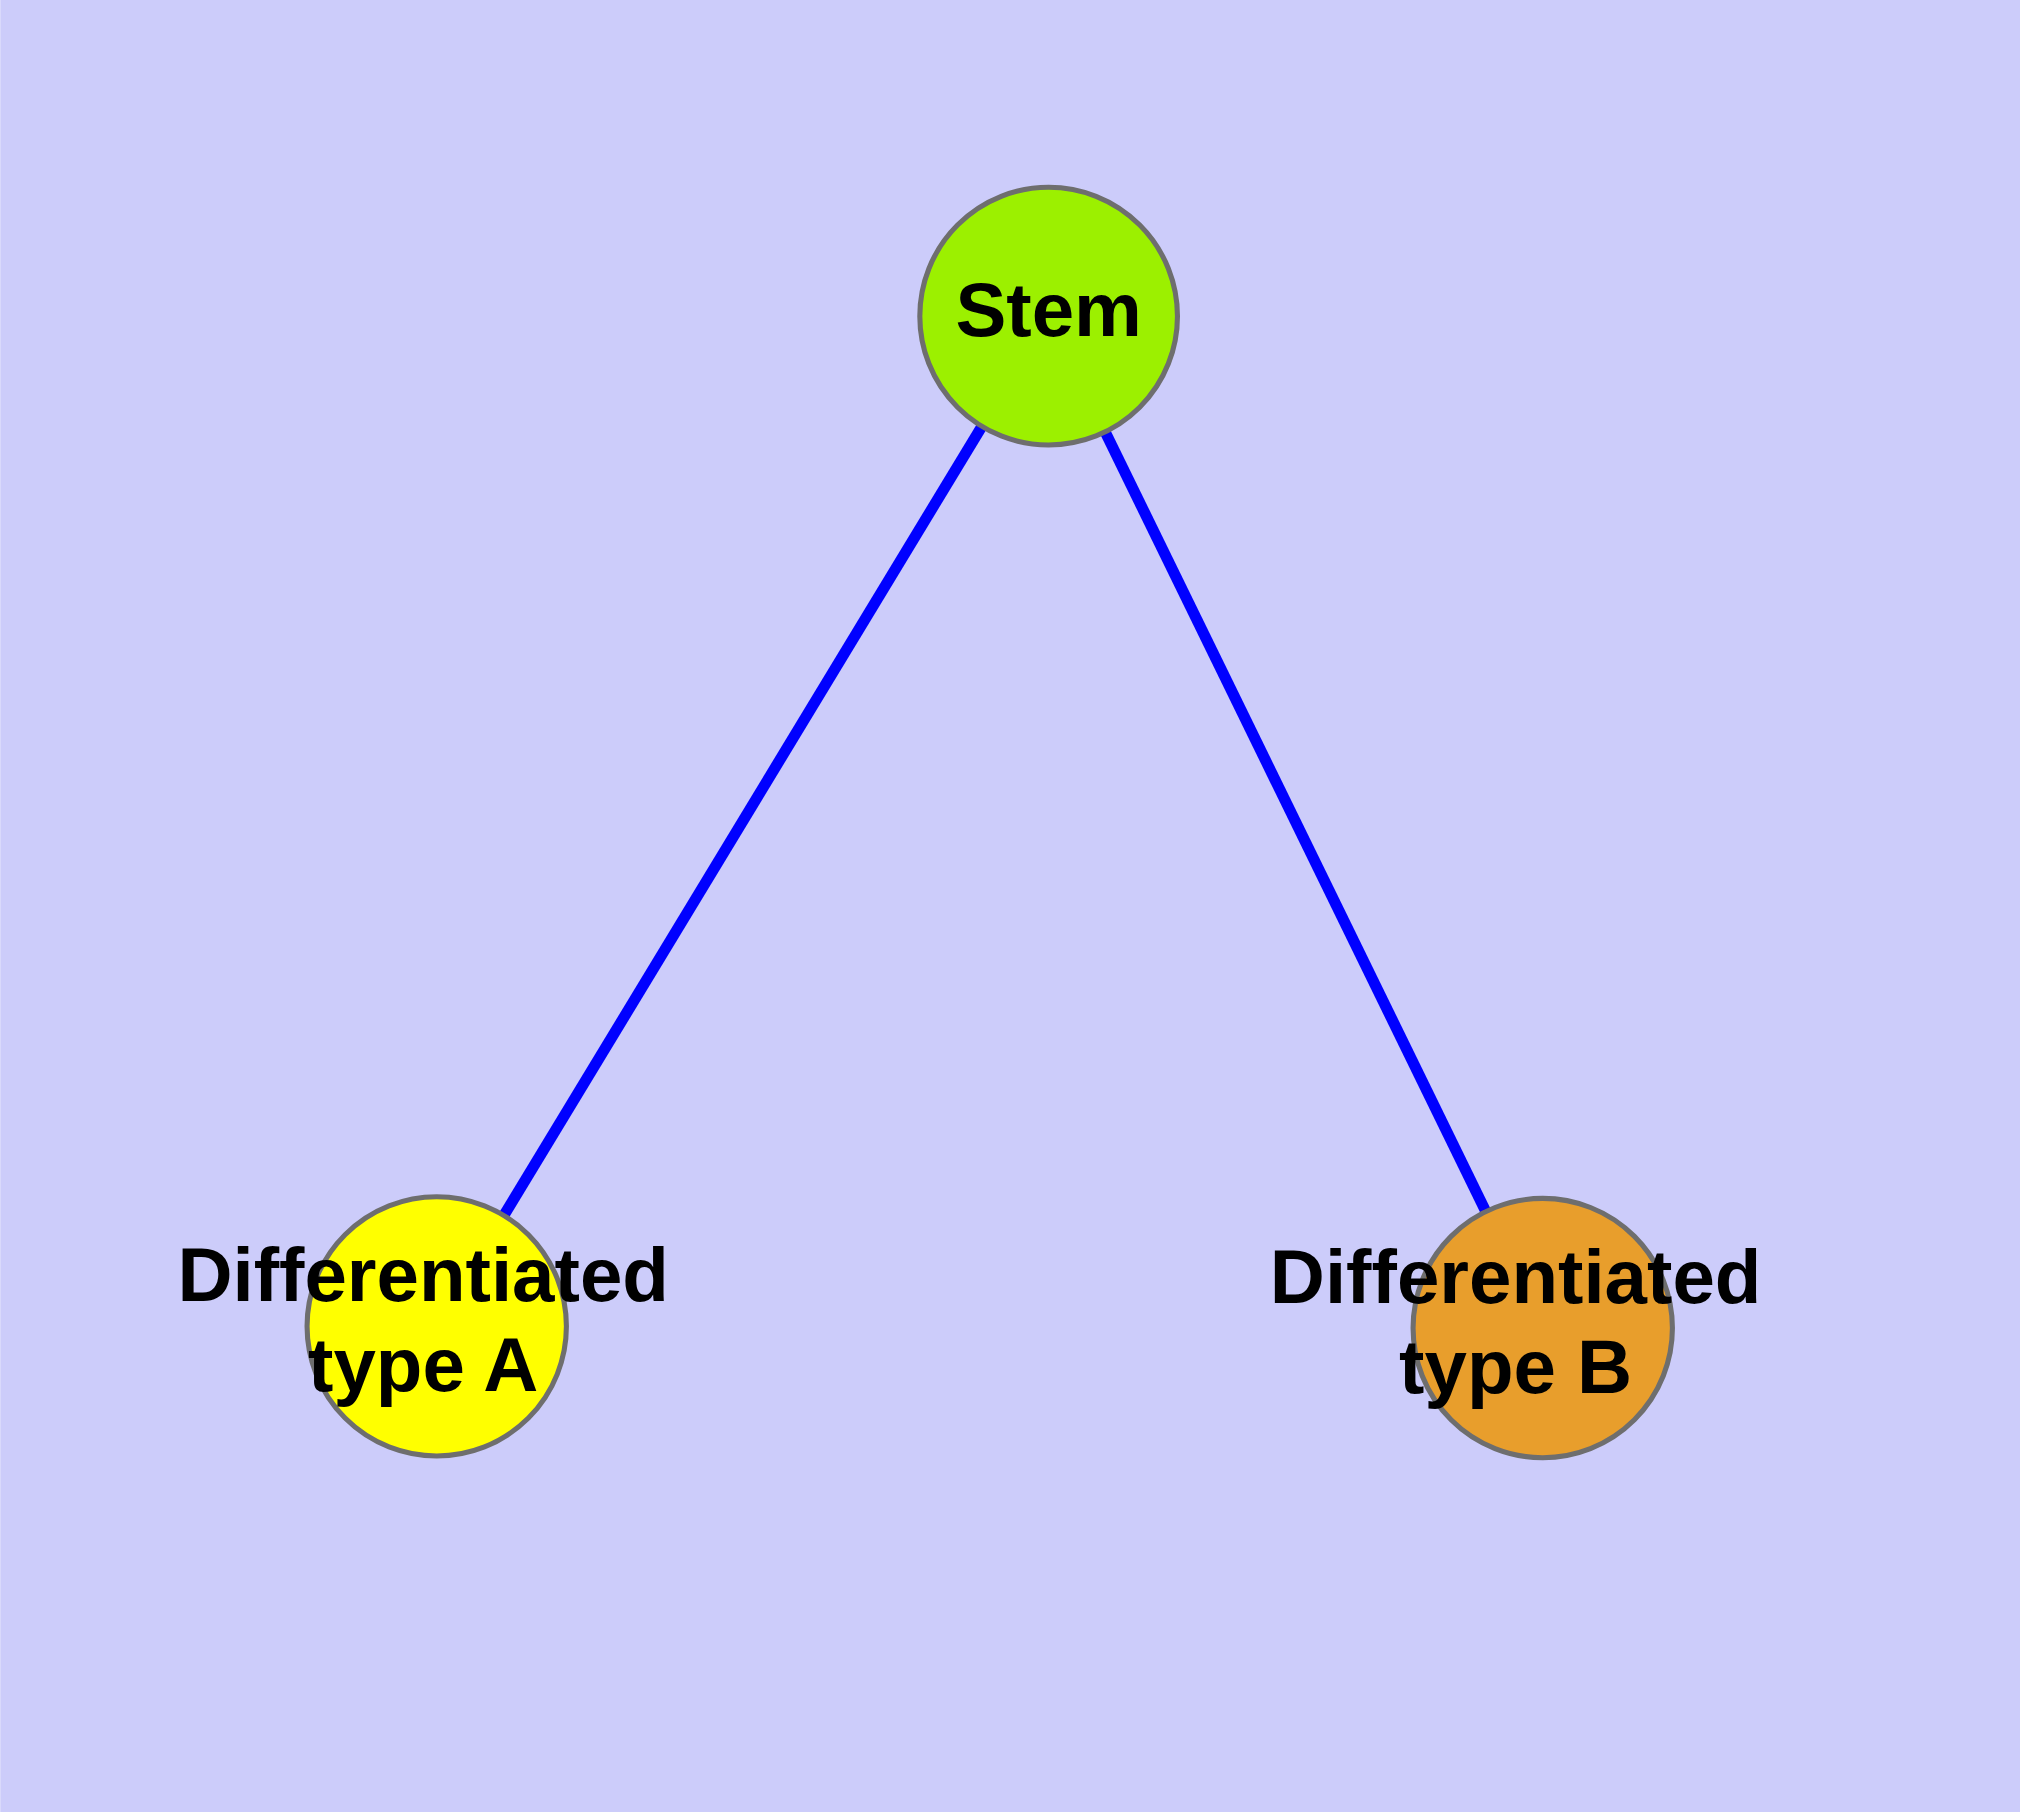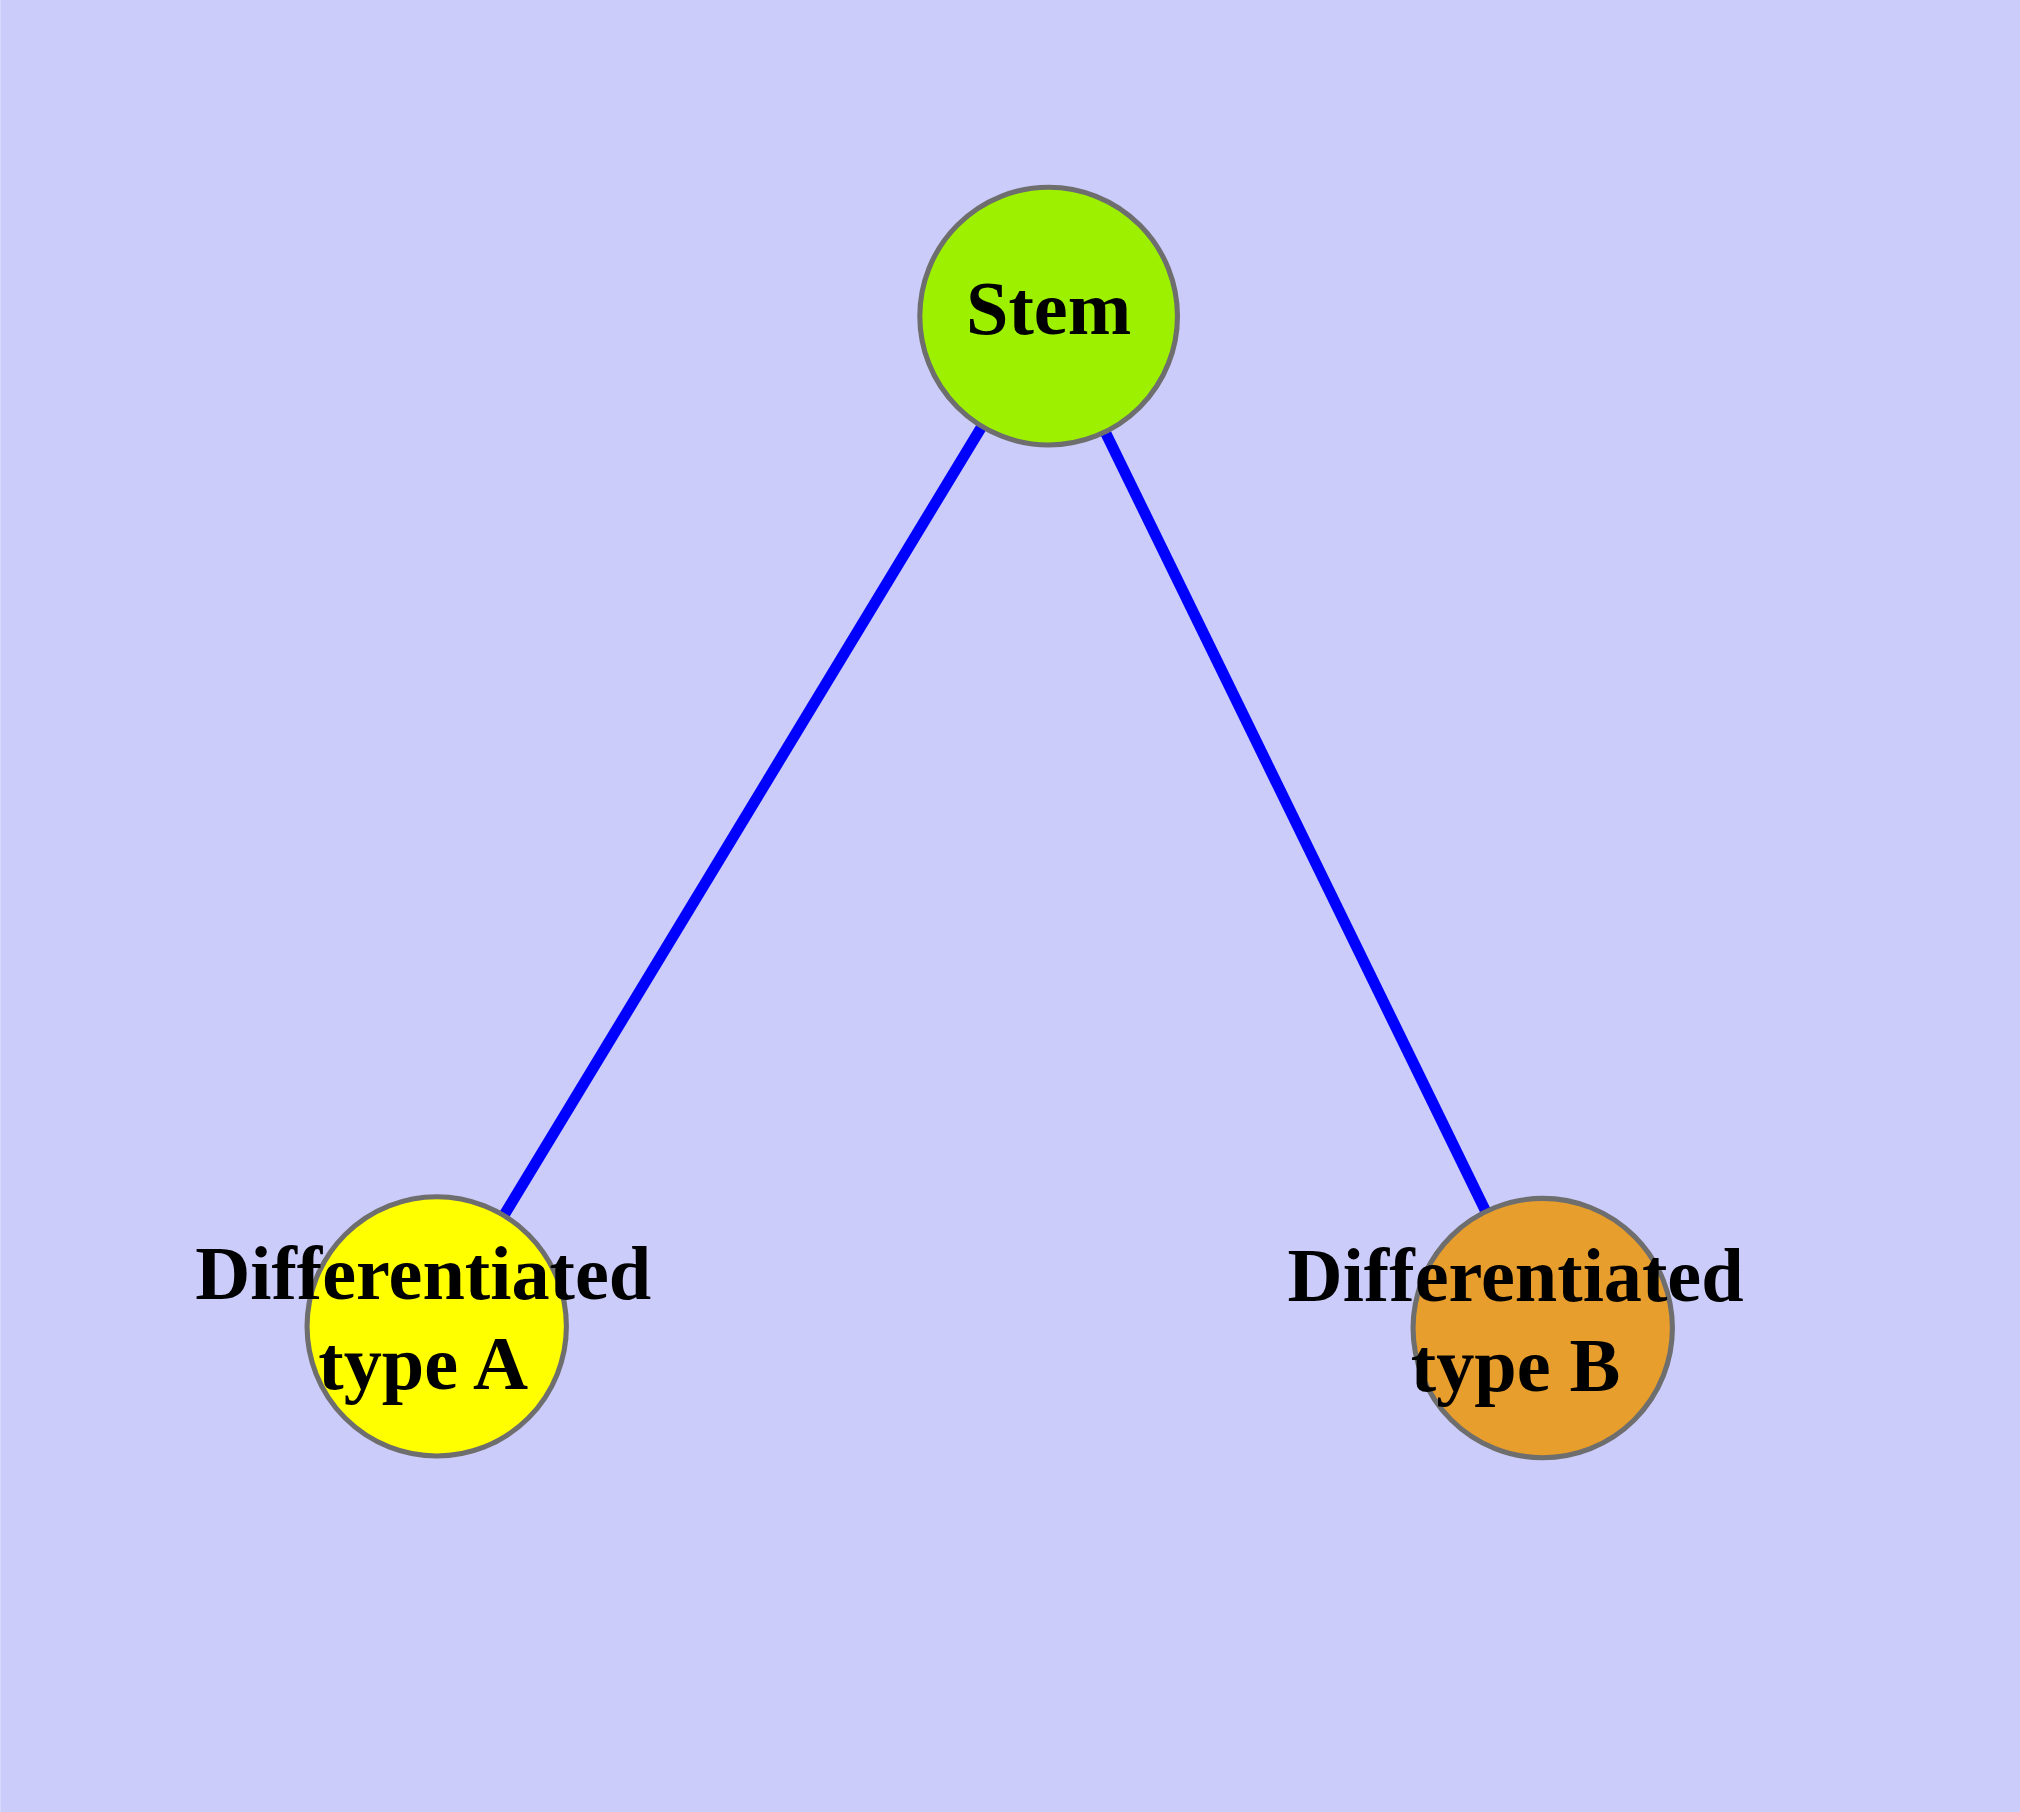--- a/index.html
+++ b/index.html
@@ -6,21 +6,21 @@
   html, body {
     margin: 0;
     padding: 0;
     background: #ffffff;
   }
   #canvas {
     position: relative;
     width: 2021px;
     height: 1812px;
     overflow: hidden;
-    font-family: Liberation Serif, serif;
+    font-family: Liberation Sans, sans-serif;
   }
   #graph-svg {
     position: absolute;
     top: 0;
     left: 0;
     width: 2021px;
     height: 1812px;
     display: block;
   }
   .node-label {

